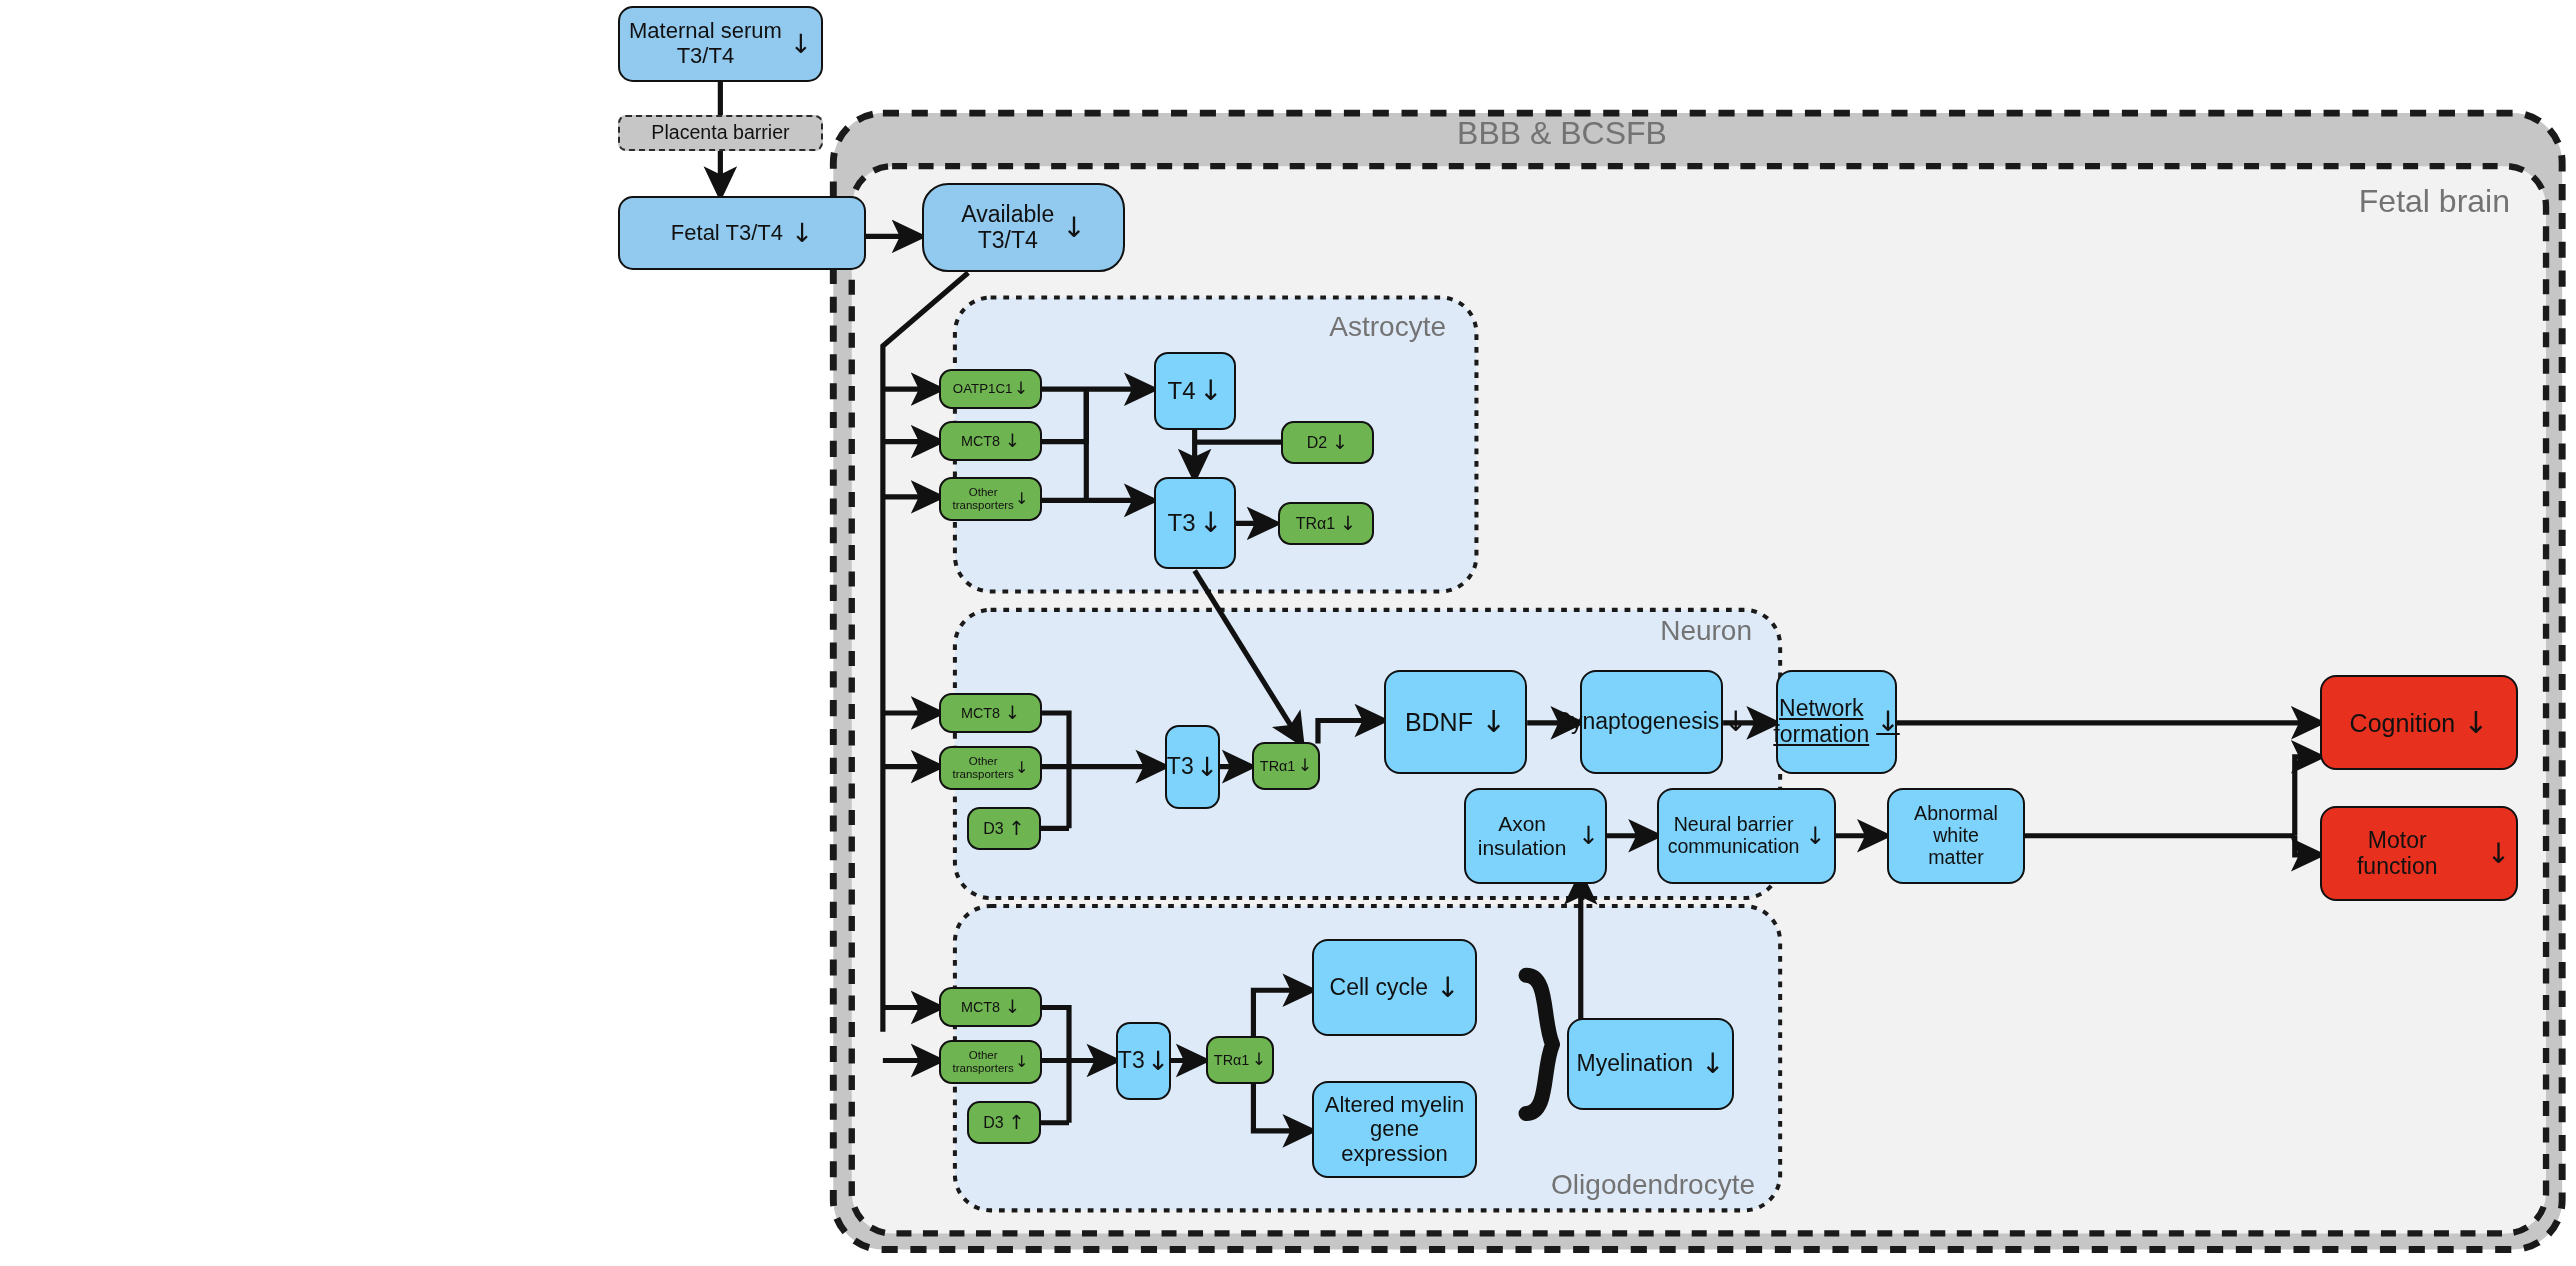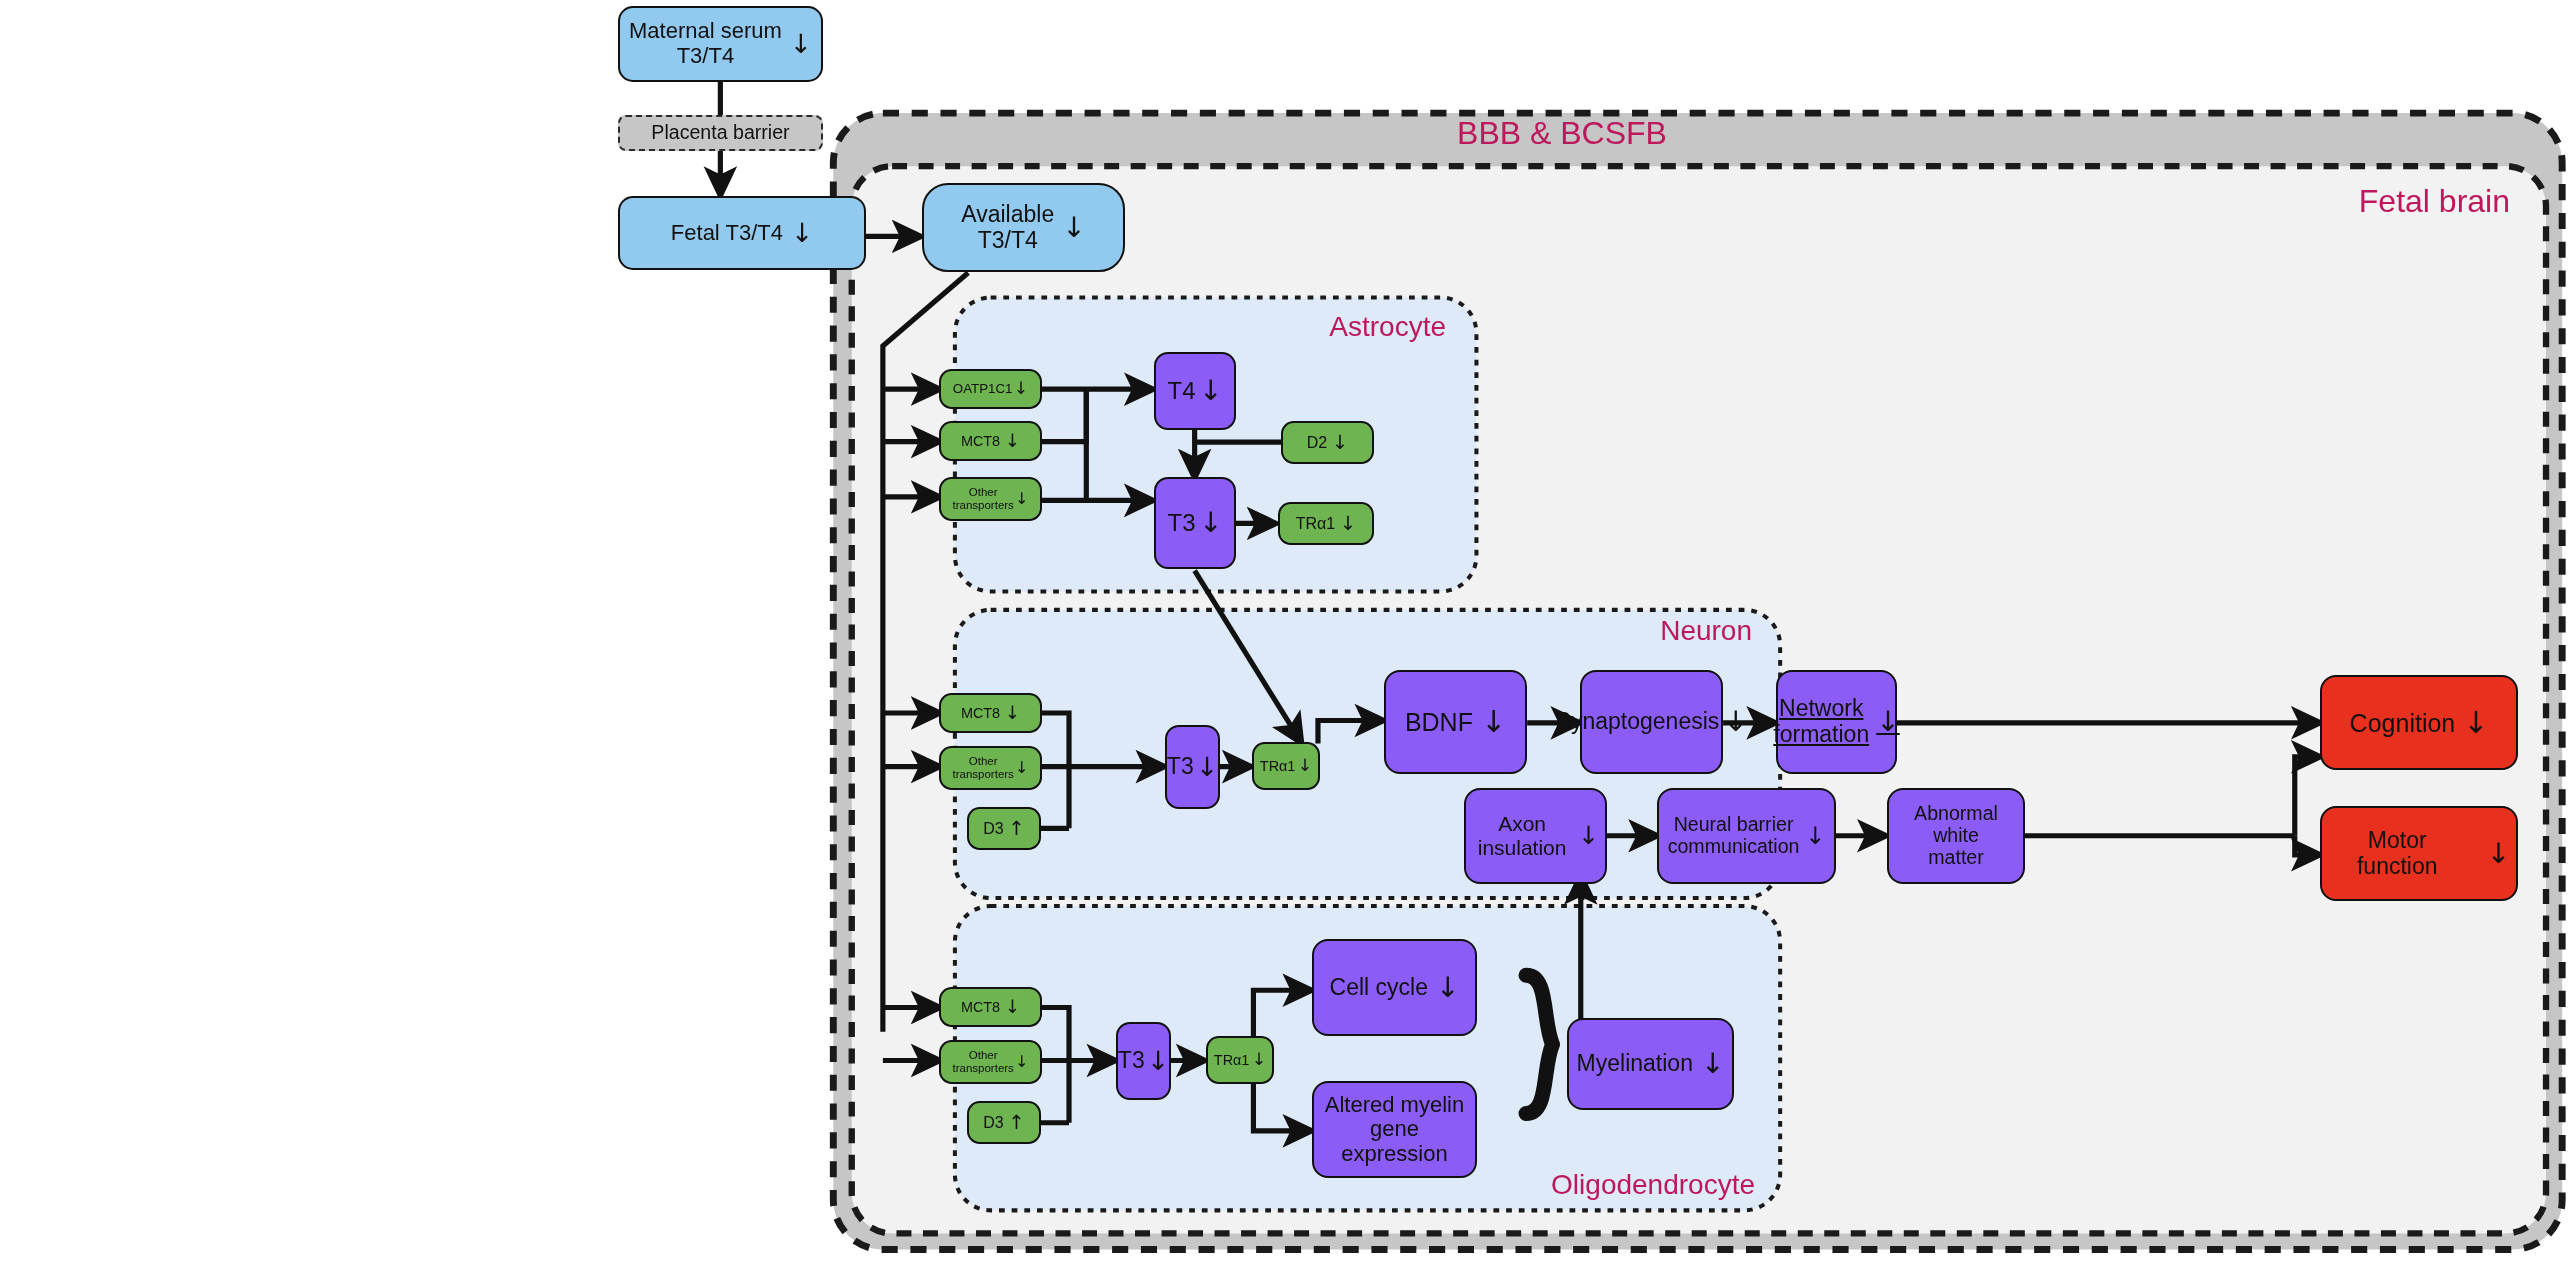--- a/index.html
+++ b/index.html
@@ -1,26 +1,26 @@
 <!DOCTYPE html>
 <html style="font-size:9.2px"><head>
 <meta charset="utf-8">
 <style>
   html,body{margin:0;padding:0;background:#ffffff;}
   body{font-family:"Liberation Sans",sans-serif;}
   #stage{position:relative;width:2576px;height:1267px;background:#ffffff;overflow:hidden;}
   svg.layer{position:absolute;left:0;top:0;width:2576px;height:1267px;}
   .node{position:absolute;box-sizing:border-box;display:flex;align-items:center;justify-content:center;
         border:2.3px solid #111111;color:#111111;text-align:center;line-height:1.12;}
-  .blue{background:#8b5cf6;}
+  .blue{background:#7dd3fc;}
   .bluelight{background:#92c9ee;}
   .green{background:#6eb450;}
   .red{background:#e8301f;}
   .gray{background:#c6c6c6;border:2.3px dashed #2a2a2a;}
-  .lbl{position:absolute;color:#be185d;white-space:nowrap;}
+  .lbl{position:absolute;color:#737373;white-space:nowrap;}
   .arrw{font-family:"DejaVu Sans",sans-serif;font-weight:400;}
   .inner{display:flex;align-items:center;justify-content:center;gap:8px;padding:0 5.8px;}
   .stack{display:flex;flex-direction:column;align-items:center;justify-content:center;}
 </style>
 </head>
 <body>
 
 <div id="stage">
 
   <svg class="layer" viewBox="0 0 4470 2198">

